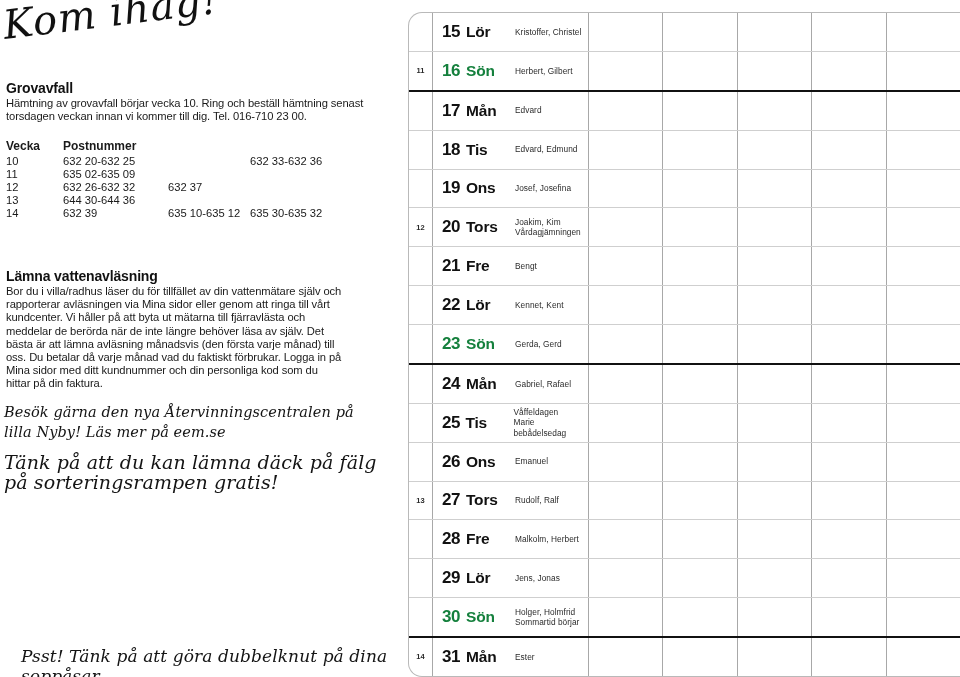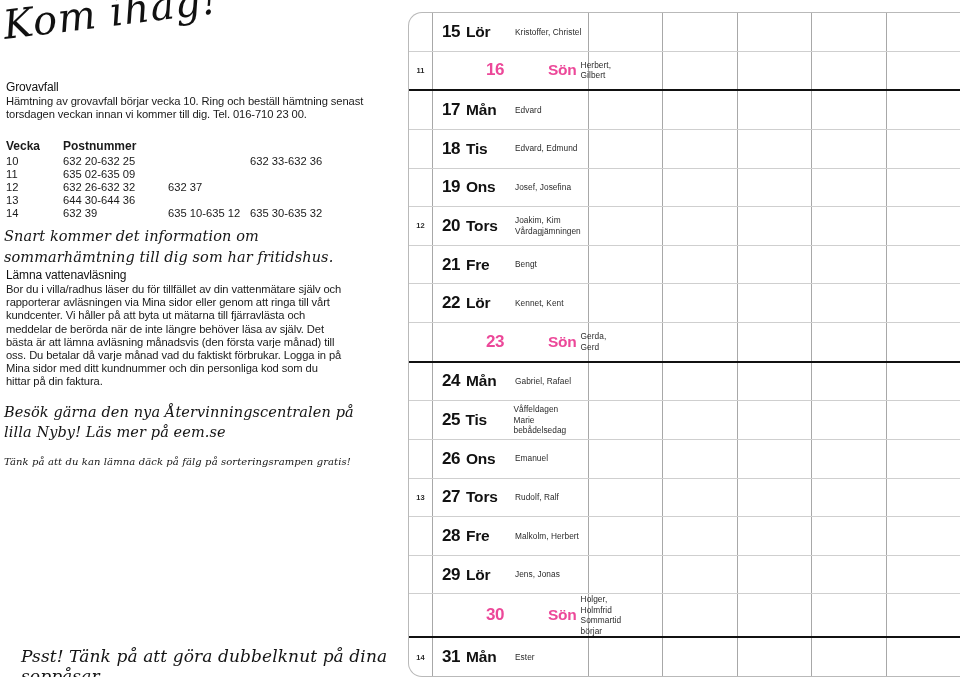--- a/index.html
+++ b/index.html
@@ -38,22 +38,22 @@
     font-size: 40px;
     font-weight: 400;
     letter-spacing: 1px;
     transform: rotate(-7deg);
     transform-origin: left bottom;
     white-space: nowrap;
     color: #111;
   }
 
   .sec-head {
-    font-weight: normal;
-    font-size: 12px;
+    font-weight: bold;
+    font-size: 14px;
     letter-spacing: -0.15px;
     margin: 0 0 1px 0;
     color: #111;
   }
   .body-txt {
     font-size: 11.2px;
     line-height: 13.2px;
     letter-spacing: -0.1px;
     color: #1a1a1a;
   }
@@ -105,21 +105,21 @@
     position: absolute;
     left: 4px; top: 402px;
     width: 380px;
     font-size: 14.5px;
     line-height: 20px;
   }
   #hand3 {
     position: absolute;
     left: 4px; top: 452px;
     width: 380px;
-    font-size: 10px;
+    font-size: 19px;
     line-height: 20px;
   }
   #hand4 {
     position: absolute;
     left: 21px; top: 646px;
     width: 390px;
     font-size: 17px;
     line-height: 20px;
   }
 
@@ -187,21 +187,21 @@
     letter-spacing: -0.2px;
     color: #111;
   }
   .names {
     font-size: 8.3px;
     line-height: 10.5px;
     color: #2b2b2b;
     letter-spacing: 0.05px;
     padding-left: 4px;
   }
-  .sun .daynum, .sun .dayname { color: #ec4899; margin-left: 44px; }
+  .sun .daynum, .sun .dayname { color: #15803d; }
   .note-cell {
     flex: 1 1 0;
     border-right: 1px solid #a8a8a8;
   }
   .note-cell.edge { border-right: none; }
 </style>
 </head>
 <body>
 
 <div id="left-panel">
@@ -249,21 +249,20 @@
           <tr>
             <td class="c-week">14</td>
             <td class="c-a">632 39</td>
             <td class="c-b">635 10-635 12</td>
             <td class="c-c">635 30-635 32</td>
           </tr>
         </tbody>
     </table>
   </div>
 
-  <div id="hand1" class="hand">Snart kommer det information om sommarhämtning till dig som har fritidshus.</div>
 
   <div id="vatten-block">
     <div class="sec-head">Lämna vattenavläsning</div>
     <div class="body-txt">Bor du i villa/radhus läser du för tillfället av din vattenmätare själv och rapporterar avläsningen via Mina sidor eller genom att ringa till vårt kundcenter. Vi håller på att byta ut mätarna till fjärravlästa och meddelar de berörda när de inte längre behöver läsa av själv. Det bästa är att lämna avläsning månadsvis (den första varje månad) till oss. Du betalar då varje månad vad du faktiskt förbrukar. Logga in på Mina sidor med ditt kundnummer och din personliga kod som du hittar på din faktura.</div>
   </div>
 
   <div id="hand2" class="hand">Besök gärna den nya Återvinningscentralen på lilla Nyby! Läs mer på eem.se</div>
 
   <div id="hand3" class="hand">Tänk på att du kan lämna däck på fälg på sorteringsrampen gratis!</div>
 

